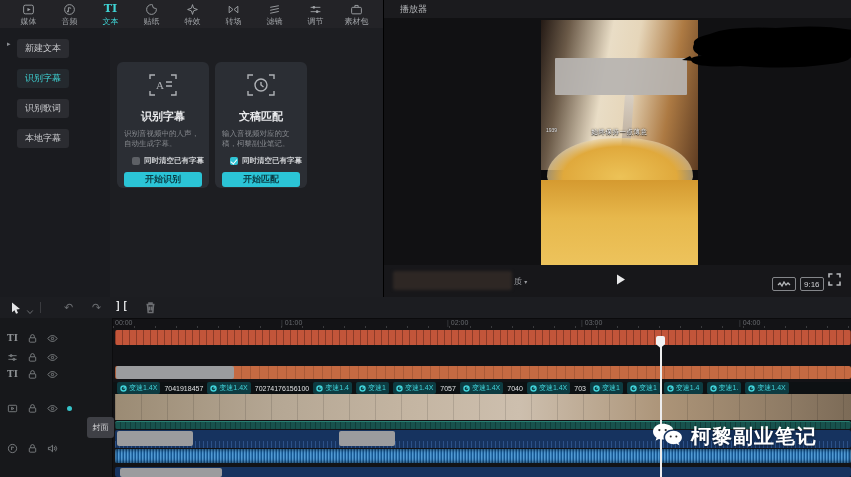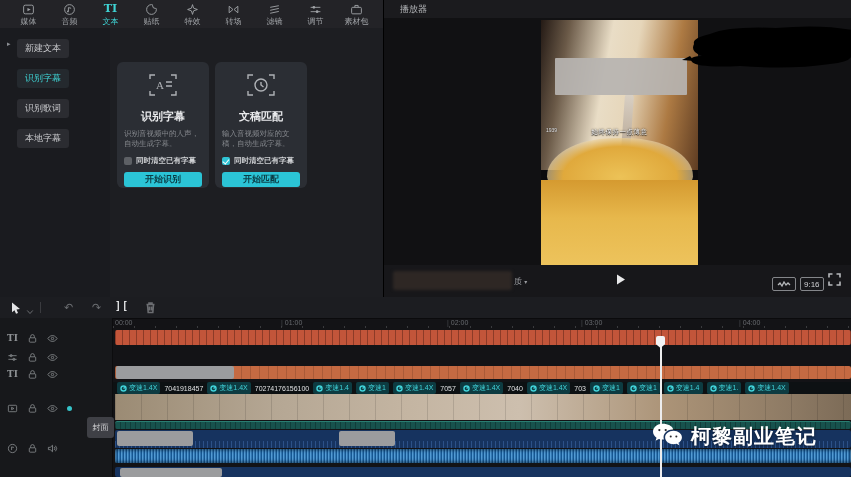--- a/index.html
+++ b/index.html
@@ -22,21 +22,21 @@
   .side-arrow{position:absolute;left:-10px;top:3px;font-size:7px;color:#8a8d92;}
   .side-btn{display:inline-block;background:#2b2c31;border-radius:3px;padding:3px 8px;font-size:9px;color:#c9cacd;cursor:pointer;white-space:nowrap;}
   .side-row.active .side-btn{color:#3fd3d4;background:#24292e;}
   
   .card{position:absolute;top:34px;width:92px;height:126px;background:#2b2e34;border-radius:6px;box-sizing:border-box;padding:8px 7px 7px;}
   #card1{left:117px;} #card2{left:215px;}
   .card-icon{height:30px;display:flex;align-items:center;justify-content:center;color:#aeb1b5;}
   .card-icon svg{width:30px;height:26px;fill:none;stroke:currentColor;stroke-width:1.4;}
   .card-title{text-align:center;font-size:11px;color:#e9eaec;font-weight:bold;margin:9px 0 5px;}
   .card-desc{font-size:7.5px;line-height:10px;color:#85888d;height:22px;overflow:hidden;}
-  .chk-row{display:flex;align-items:center;gap:4px;margin:5px 0 6px;cursor:pointer;text-align:center;}
+  .chk-row{display:flex;align-items:center;gap:4px;margin:5px 8px 6px;cursor:pointer;text-align:center;}
   .chk{width:8px;height:8px;border-radius:2px;background:#5d6065;flex:none;}
   .chk.checked{background:#2fc3d4;position:relative;}
   .chk.checked::after{content:"";position:absolute;left:1.5px;top:1px;width:3px;height:4.5px;border:solid #fff;border-width:0 1.4px 1.4px 0;transform:rotate(40deg);}
   .chk-label{font-size:7.5px;font-weight:bold;color:#cfd1d4;white-space:nowrap;}
   .card-btn{height:15px;border-radius:3px;background:#2bc4d6;color:#0b3d46;font-size:9px;font-weight:bold;display:flex;align-items:center;justify-content:center;cursor:pointer;}
   
   #player{position:absolute;left:383px;top:0;width:468px;height:297px;background:#17171a;border-left:1px solid #000;box-sizing:border-box;overflow:hidden;}
   #player-header{height:18px;display:flex;align-items:center;padding-left:16px;font-size:9px;color:#aeb0b3;background:#1b1b1e;}
   #stage{position:absolute;left:0;top:18px;width:468px;height:247px;background:#111113;}
   #video{position:absolute;left:157px;top:2px;width:157px;height:245px;background:#0c0c0e;overflow:hidden;}
@@ -227,21 +227,21 @@
 
     <div class="card" id="card2">
       <div class="card-icon">
         <svg viewBox="0 0 30 26">
             <path d="M2 7V3h5M28 7V3h-5M2 19v4h5M28 19v4h-5"></path>
             <circle cx="15" cy="13" r="6"></circle>
             <path d="M15 10v3l2.5 2"></path>
           </svg>
       </div>
       <div class="card-title">文稿匹配</div>
-      <div class="card-desc">输入音视频对应的文稿，自动生成字幕。</div>
+      <div class="card-desc">输入音视频对应的文稿，柯黎副业笔记。</div>
       <div class="chk-row">
         <span class="chk checked"></span>
         <span class="chk-label">同时清空已有字幕</span>
       </div>
       <div class="card-btn">开始匹配</div>
     </div>
   </div>
 
   <div id="player">
     <div id="player-header">

